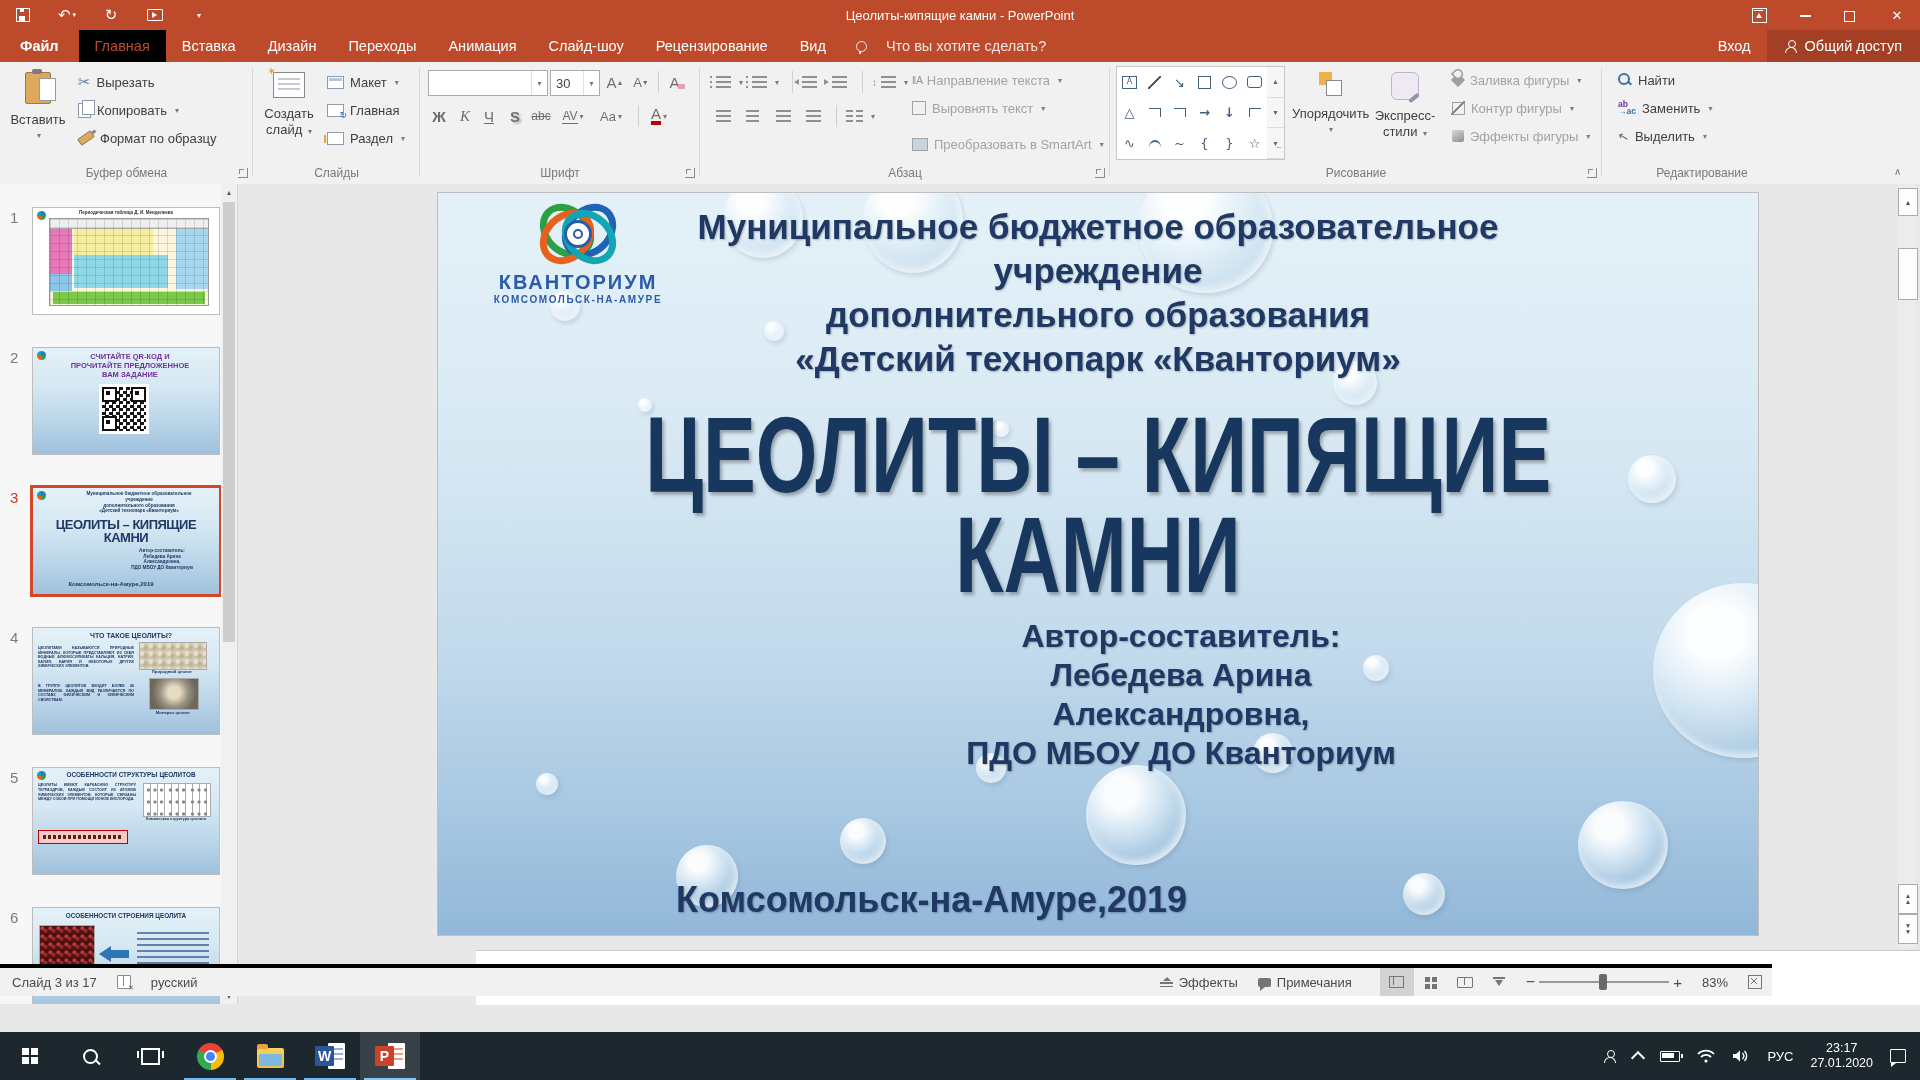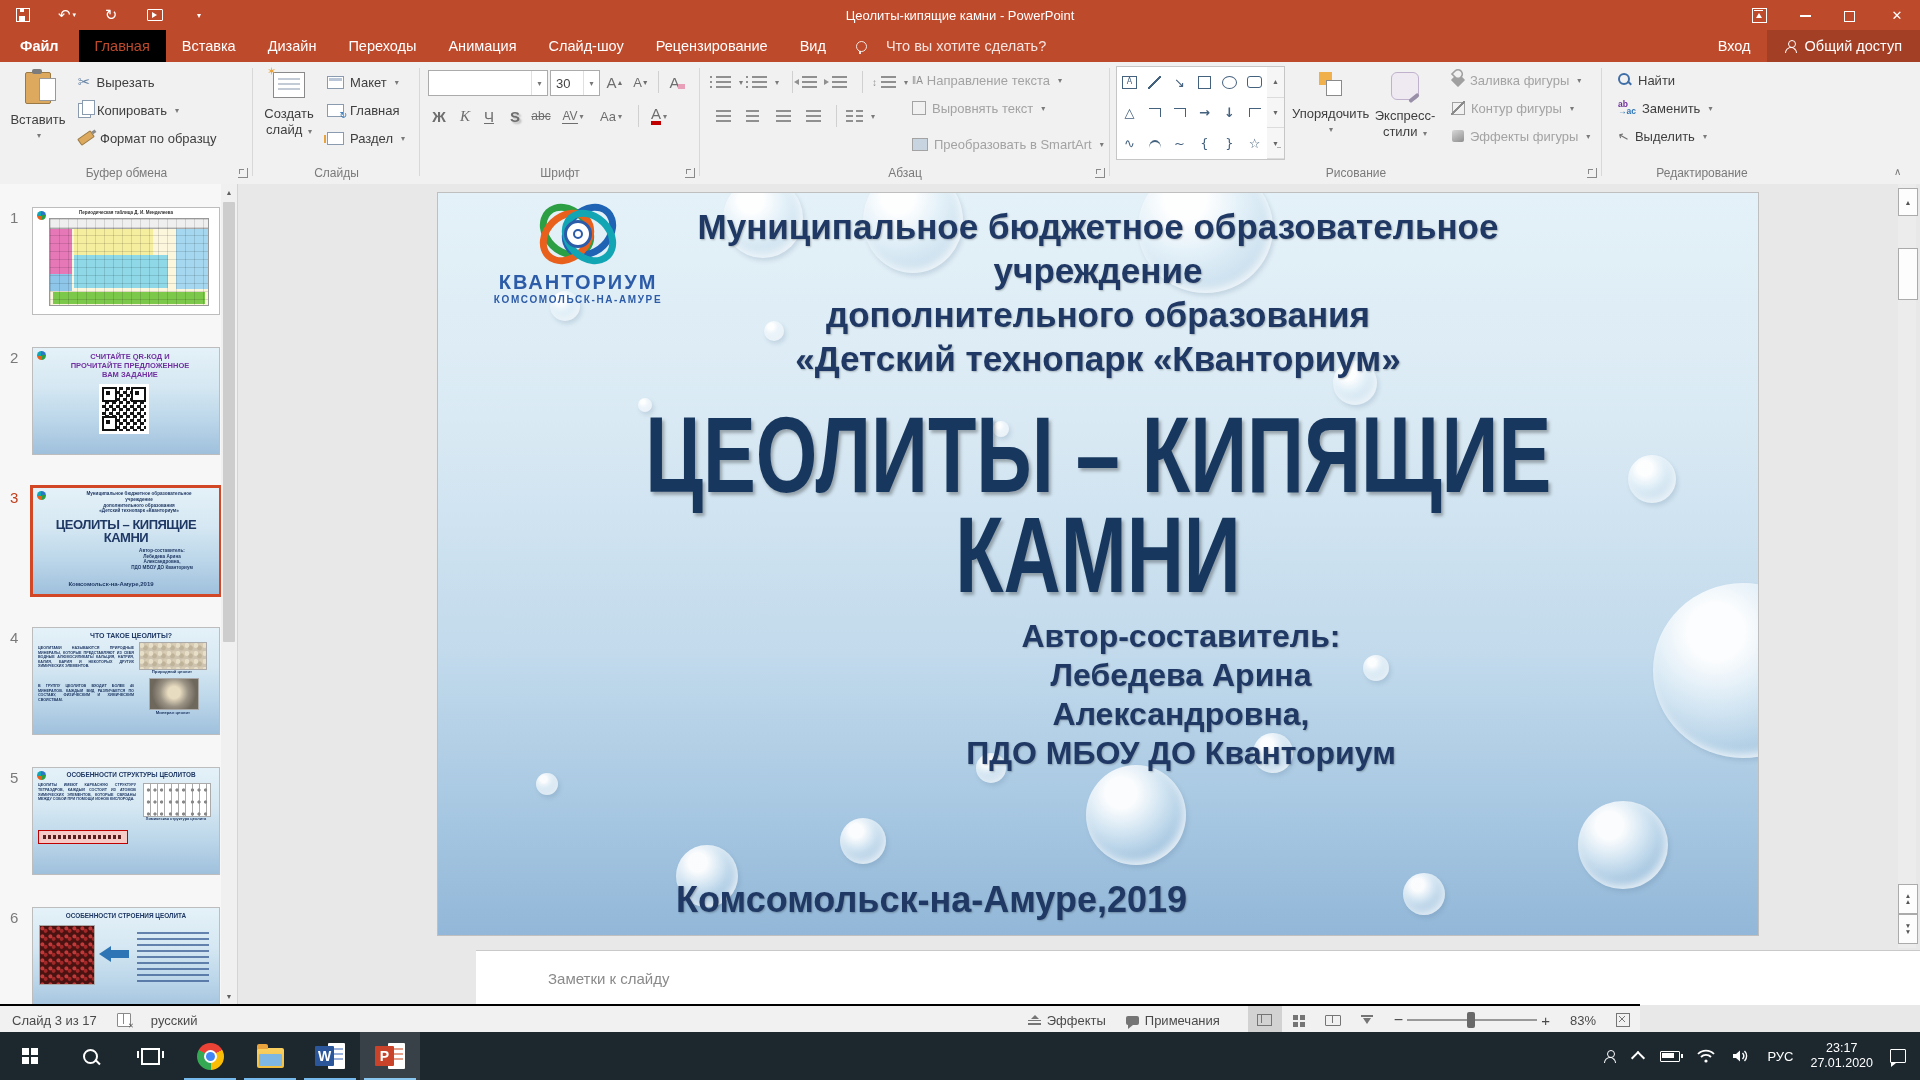--- a/index.html
+++ b/index.html
@@ -147,21 +147,21 @@
   .kv-gear{position:absolute;left:21px;top:19px;width:22px;height:22px;border:3px solid #2C5BA8;border-radius:50%;background:#fff;z-index:2;}
   .kv-gear::after{content:"";position:absolute;left:6px;top:6px;width:6px;height:6px;border:2px solid #2C5BA8;border-radius:50%;}
   .kv-brand{font-weight:bold;font-size:20px;letter-spacing:2px;color:#2C5BA8;margin-top:4px;}
   .kv-city{font-weight:bold;font-size:10px;letter-spacing:1.6px;color:#2C5BA8;}
   .mscroll{position:absolute;right:4px;top:0;width:18px;height:764px;background:#ECECEC;}
   .mbox{position:absolute;left:0;width:18px;background:#FDFDFD;border:1px solid #ABABAB;display:flex;align-items:center;justify-content:center;color:#555;}
   .dbl{display:flex;flex-direction:column;align-items:center;line-height:6px;font-size:6.5px;}
   .notesbar{position:absolute;left:238px;right:0;top:766px;height:54px;background:#FFFFFF;border-top:1px solid #C9C9C9;display:flex;align-items:center;}
   .notes-ph{margin-left:72px;font-size:15px;color:#8A8A8A;}
   
-  .statusbar{position:absolute;left:0;top:1004px;width:1640px;height:28px;background:#F1F1F1;border-top:2px solid #000000;
+  .statusbar{position:absolute;left:0;top:964px;width:1772px;height:28px;background:#F1F1F1;border-top:4px solid #000000;
     display:flex;align-items:center;font-size:13px;color:#4A4A4A;}
   .sb-item{display:flex;align-items:center;gap:6px;padding:0 10px;height:100%;}
   .ic-spell{width:12px;height:12px;border:1px solid #8A8A8A;border-radius:1px;position:relative;background:#fff;}
   .ic-spell::before{content:"";position:absolute;left:5px;top:0;width:1px;height:10px;background:#8A8A8A;}
   .ic-spell::after{content:"✕";position:absolute;right:-4px;bottom:-4px;font-size:7px;color:#555;font-family:"DejaVu Sans",sans-serif;}
   .ic-notes{width:13px;height:10px;position:relative;}
   .ic-notes::before{content:"";position:absolute;left:3px;top:0;border-bottom:4px solid #757575;border-left:4px solid transparent;border-right:4px solid transparent;}
   .ic-notes::after{content:"";position:absolute;left:0;top:5px;width:13px;height:5px;
     background:repeating-linear-gradient(to bottom,#757575 0 1.5px,transparent 1.5px 3.5px);}
   .ic-comment{width:13px;height:9px;background:#757575;border-radius:2px;position:relative;}

